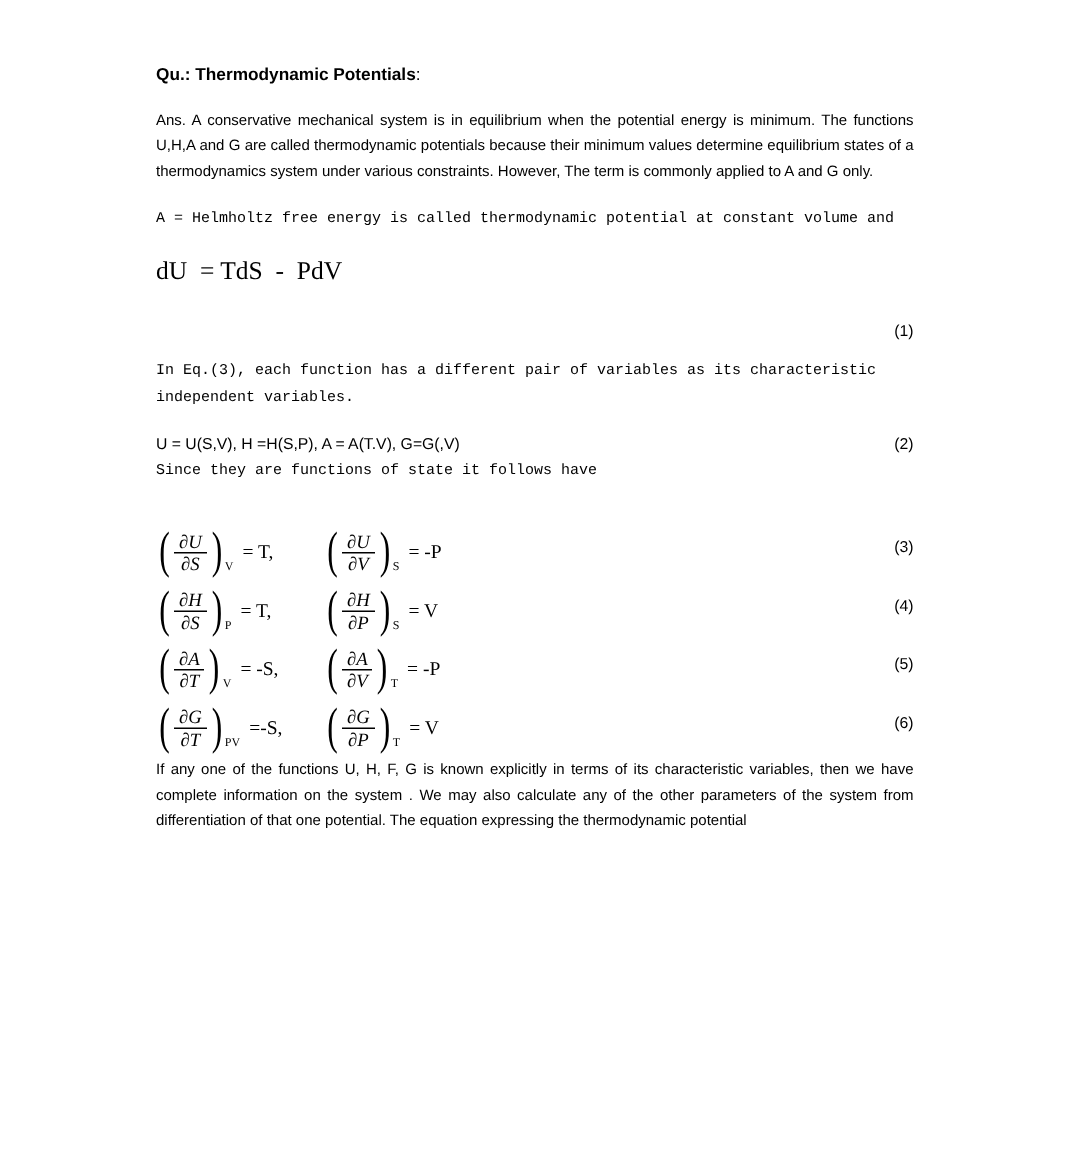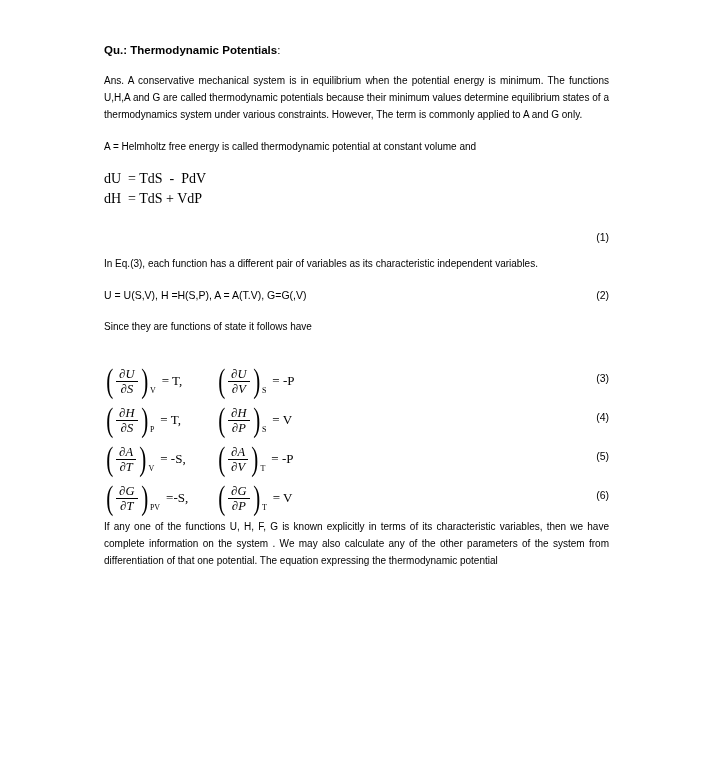--- a/index.html
+++ b/index.html
@@ -37,46 +37,46 @@
     font-weight: bold;
   }
   p.para {
     font-size: 10px;
     line-height: 1.72;
     margin: 0 0 14px 0;
     text-align: justify;
   }
   p.para.nojust {
     text-align: left;
+    font-family: Liberation Mono, monospace;
   }
   .indent-first {
     display: inline-block;
     width: 40px;
   }
   .eqblock {
     font-family: "Liberation Serif", serif;
-    font-size: 14px;
+    font-size: 17px;
     line-height: 1.45;
     margin: 6px 0 0 0;
   }
   .eqblock div {
     white-space: pre;
   }
   .eqnum-right {
     text-align: right;
     font-size: 10.5px;
     font-family: "Liberation Sans", sans-serif;
   }
   .spacer-12 { height: 12px; }
   .spacer-22 { height: 22px; }
   .line-with-num {
     position: relative;
     font-size: 10.5px;
     line-height: 1.7;
-    margin-bottom: 14px;
   }
   .line-with-num .num {
     position: absolute;
     right: 0;
     top: 0;
   }
   
   .derivs {
     margin-top: 26px;
   }
@@ -152,21 +152,20 @@
     </div>
 
     <p class="para">Ans. A conservative mechanical system is in equilibrium when the potential energy is minimum. The functions U,H,A and G are called thermodynamic potentials because their minimum values determine equilibrium states of a thermodynamics system under various constraints. However, The term is commonly applied to A and G only.</p>
 
     <p class="para nojust">A  = Helmholtz free energy is called thermodynamic potential at constant volume and</p>
 
 
 
     <div class="eqblock">
       <div>dU  = TdS  -  PdV</div>
-      <div>dH  = TdS + VdP</div>
     </div>
 
     <div class="spacer-22"></div>
     <div class="eqnum-right">(1)</div>
 
     <div class="spacer-12"></div>
     <p class="para nojust">In Eq.(3), each function has a different pair of variables as its characteristic independent variables.</p>
 
     <div class="line-with-num">
       <span>U = U(S,V),  H =H(S,P), A = A(T.V),  G=G(,V)</span>

